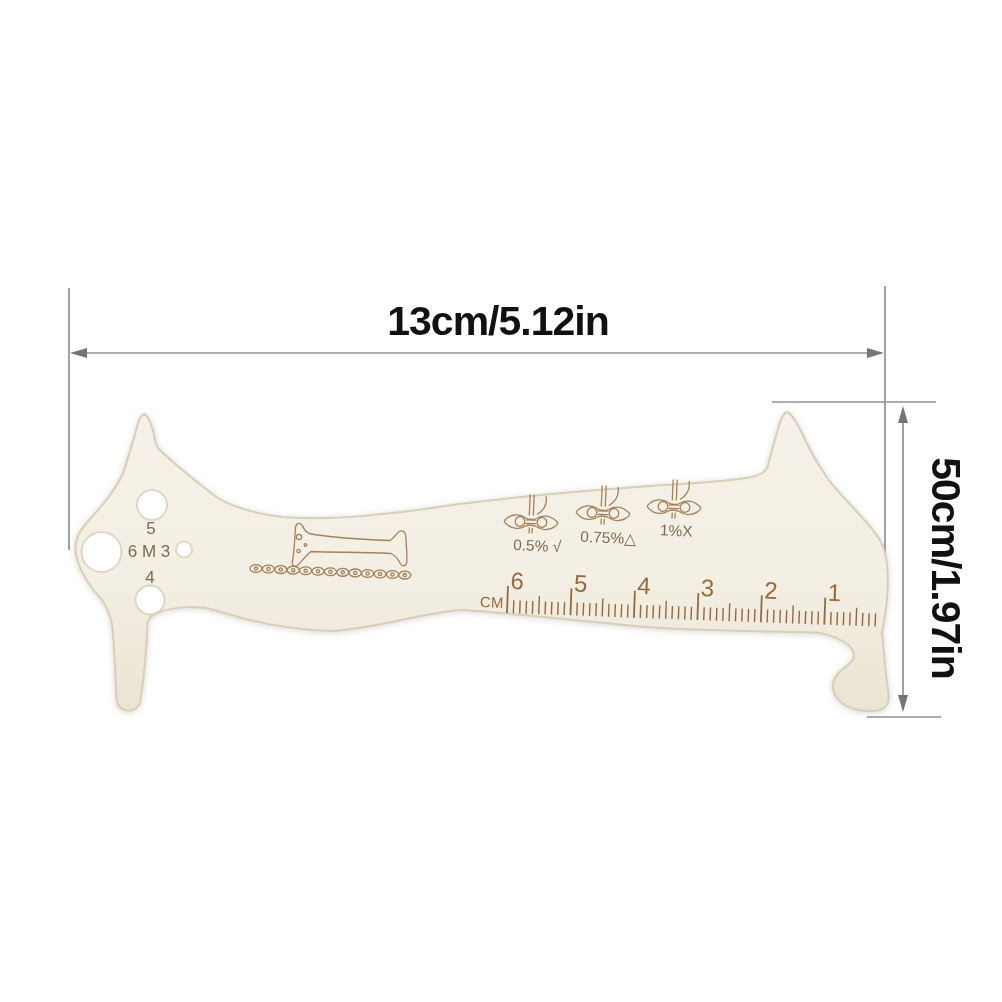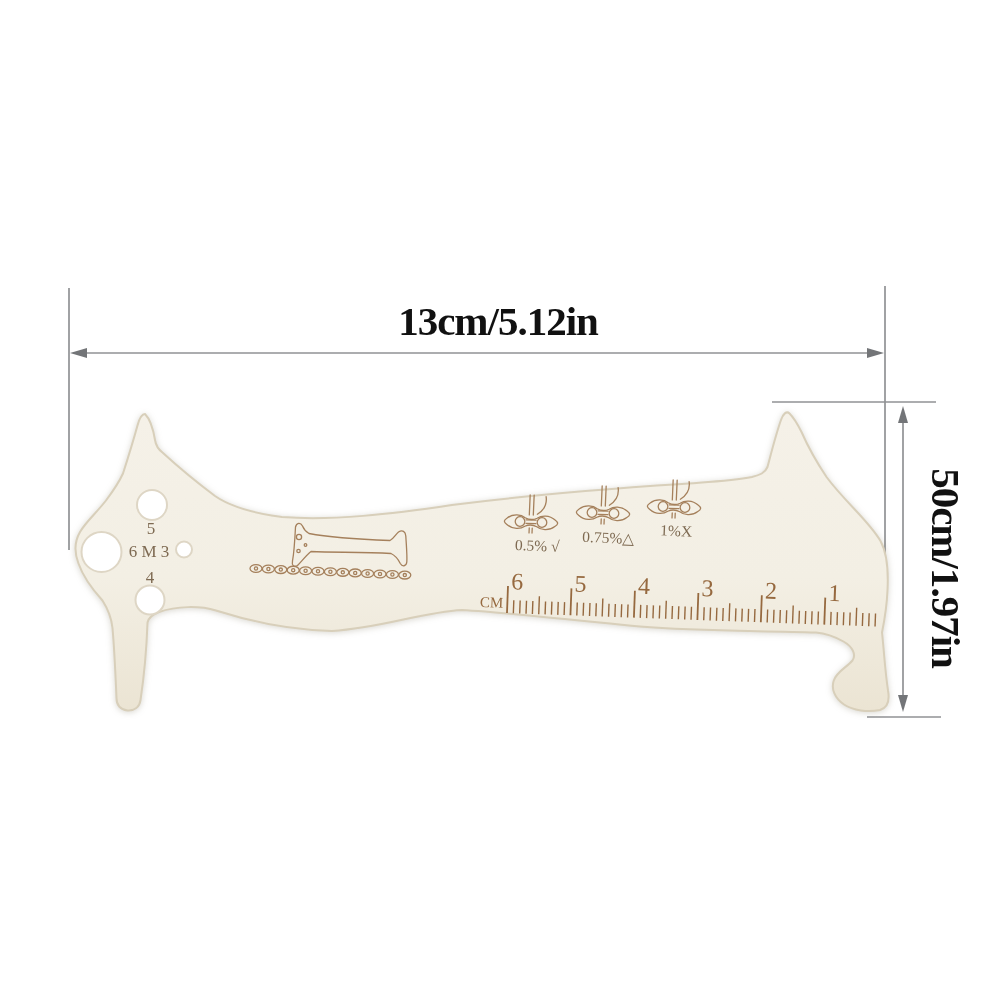--- a/index.html
+++ b/index.html
@@ -1,17 +1,17 @@
 <!DOCTYPE html>
 <html><head>
 <meta charset="utf-8">
 <style>
   html,body{margin:0;padding:0;background:#fff;}
   .stage{position:relative;width:1002px;height:1002px;background:var(--page-bg,#fff);overflow:hidden;
-         font-family:Liberation Serif, serif;}
+         font-family:Liberation Sans, sans-serif;}
   svg{position:absolute;left:0;top:0;}
   
   .dim-line{stroke:var(--dim-line,#909294);stroke-width:1.7;fill:none;}
   .dim-arrow{fill:var(--dim-arrow,#737578);}
   .dim-text{fill:var(--dim-text,#111);font-size:41px;font-weight:bold;letter-spacing:-1px;text-anchor:middle;}
   
   .tool-body{fill:url(#bodyGrad);stroke:var(--edge,#d8cfba);stroke-width:2;stroke-linejoin:round;
              filter:drop-shadow(0 1px 3px rgba(120,110,85,0.28));}
   .hole{fill:#ffffff;stroke:#ded6c5;stroke-width:2;}
   

